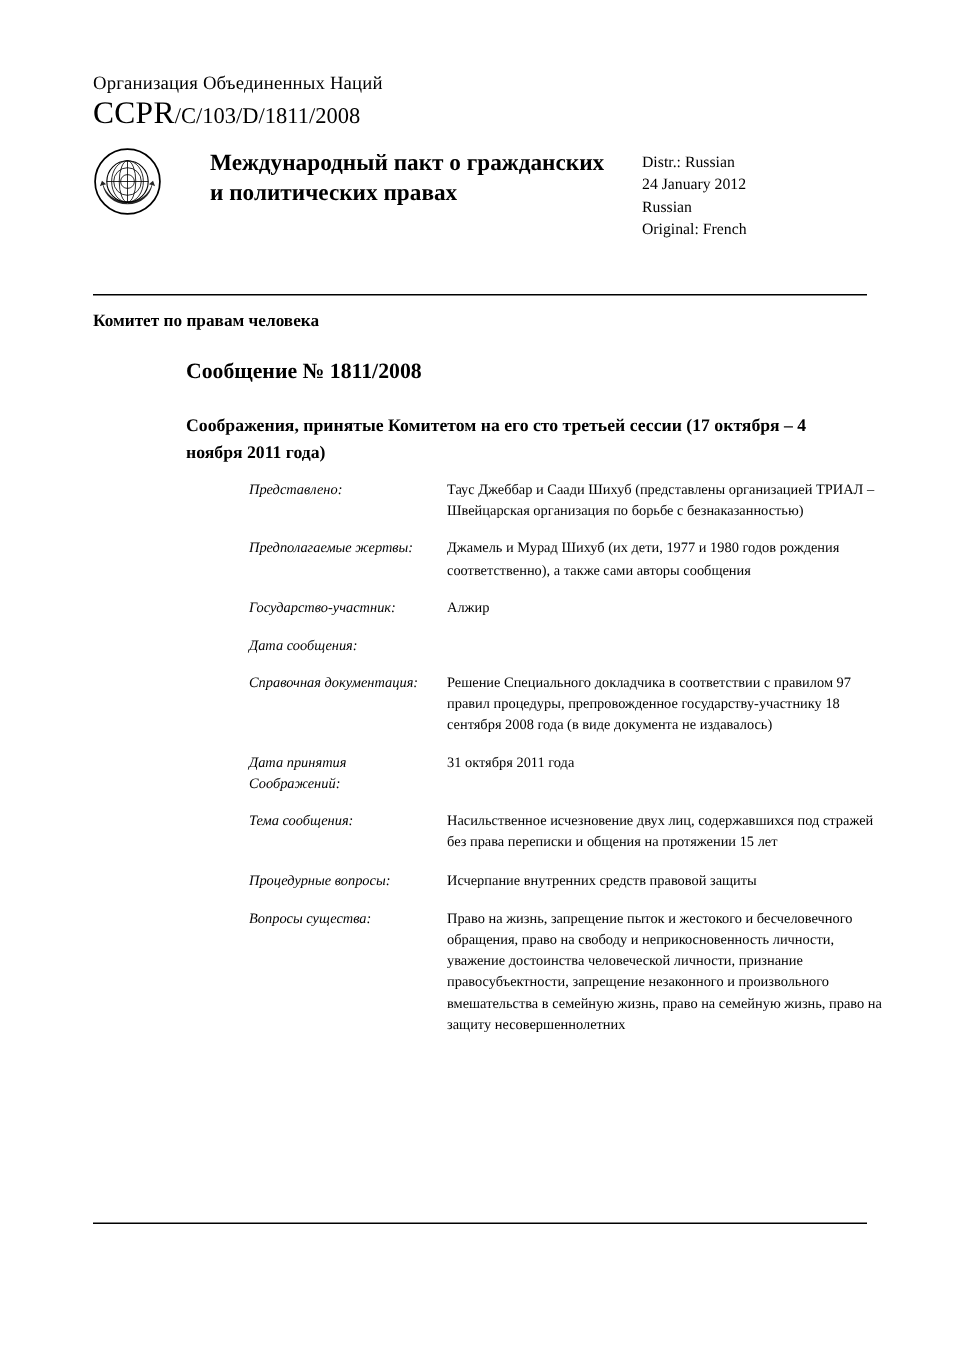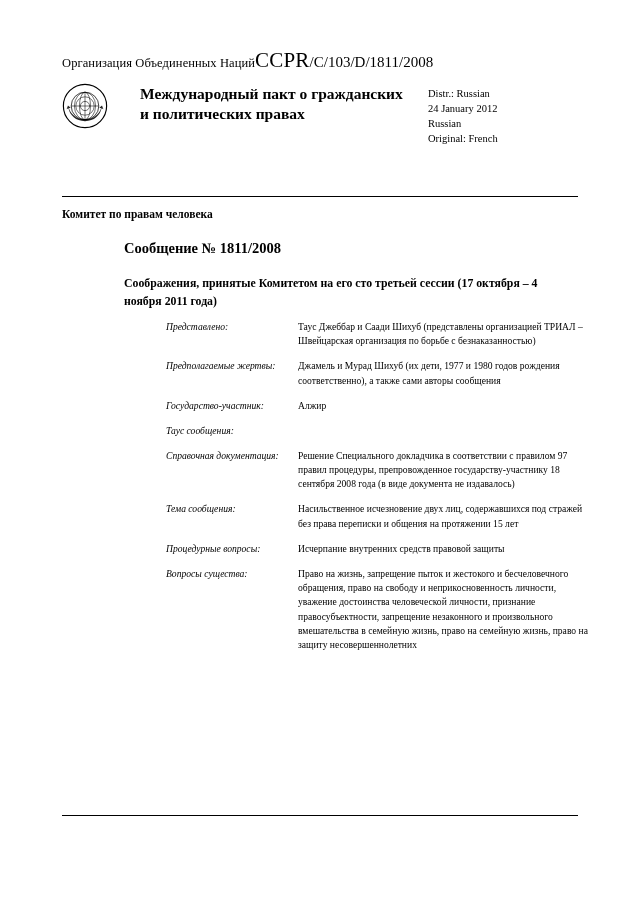--- a/index.html
+++ b/index.html
@@ -31,20 +31,21 @@
   .hdr {
     position: absolute;
     left: 62px;
     top: 48px;
     width: 516px;
   }
   .hdr-top {
     display: flex;
     align-items: baseline;
     justify-content: flex-start;
+    flex-direction: column;
   }
   .org-name {
     font-size: 12.5px;
     color: #000;
     letter-spacing: 0.1px;
   }
   .symbol {
     font-size: 12px;
     color: #000;
     white-space: nowrap;
@@ -246,27 +247,31 @@
       </div>
       <div class="meta-row">
         <div class="meta-label">Предполагаемые жертвы:</div>
         <div class="meta-value">Джамель и Мурад Шихуб (их дети, 1977 и 1980 годов рождения соответственно), а также сами авторы сообщения</div>
       </div>
       <div class="meta-row">
         <div class="meta-label">Государство-участник:</div>
         <div class="meta-value">Алжир</div>
       </div>
       <div class="meta-row">
-        <div class="meta-label">Таус сообщения:</div>
+        <div class="meta-label">Дата сообщения:</div>
       </div>
       <div class="meta-row">
         <div class="meta-label">Справочная документация:</div>
         <div class="meta-value">Решение Специального докладчика в соответствии с правилом 97 правил процедуры, препровожденное государству-участнику 18 сентября 2008 года (в виде документа не издавалось)</div>
       </div>
       <div class="meta-row">
+        <div class="meta-label">Дата принятия Соображений:</div>
+        <div class="meta-value">31 октября 2011 года</div>
+      </div>
+      <div class="meta-row">
         <div class="meta-label">Тема сообщения:</div>
         <div class="meta-value">Насильственное исчезновение двух лиц, содержавшихся под стражей без права переписки и общения на протяжении 15 лет</div>
       </div>
       <div class="meta-row">
         <div class="meta-label">Процедурные вопросы:</div>
         <div class="meta-value">Исчерпание внутренних средств правовой защиты</div>
       </div>
       <div class="meta-row">
         <div class="meta-label">Вопросы существа:</div>
         <div class="meta-value">Право на жизнь, запрещение пыток и жестокого и бесчеловечного обращения, право на свободу и неприкосновенность личности, уважение достоинства человеческой личности, признание правосубъектности, запрещение незаконного и произвольного вмешательства в семейную жизнь, право на семейную жизнь, право на защиту несовершеннолетних</div>

